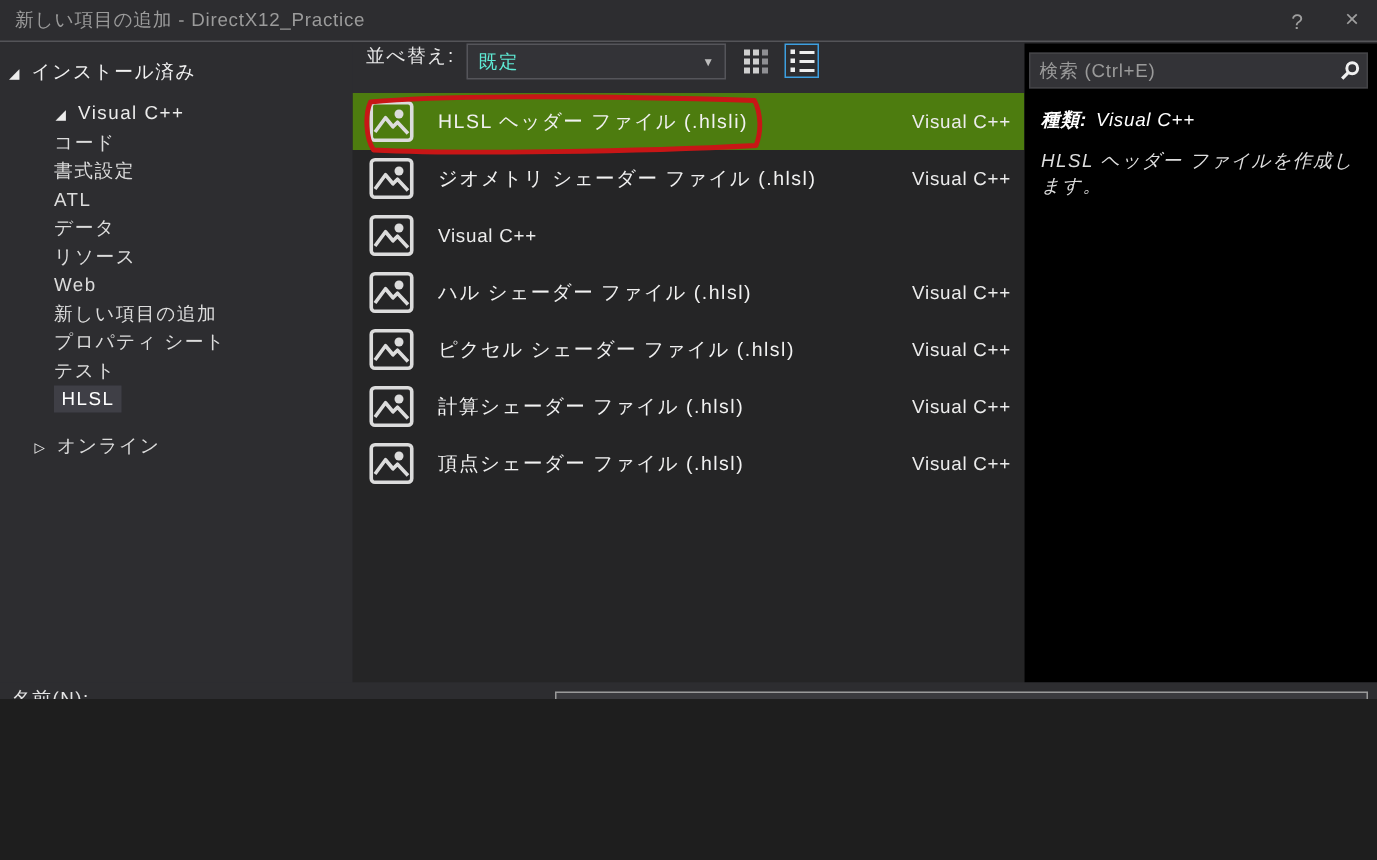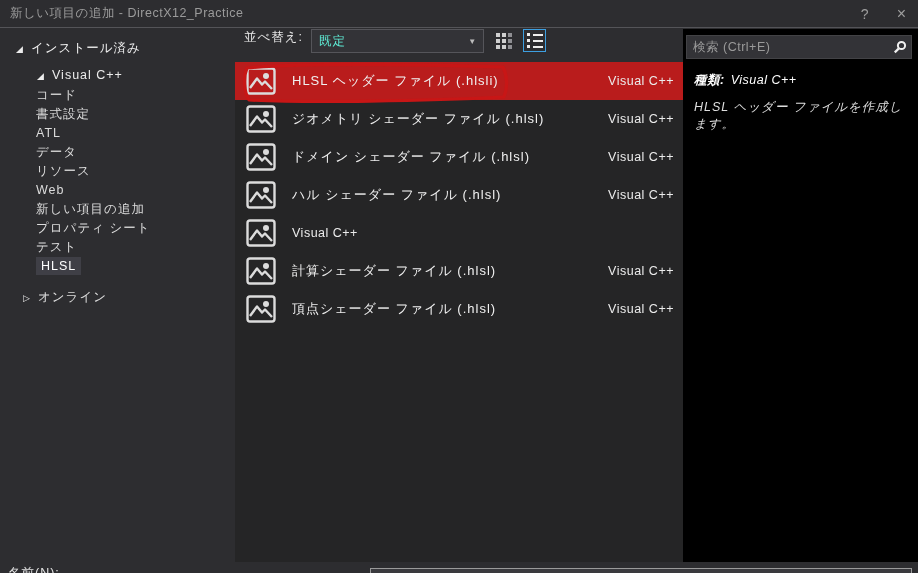--- a/index.html
+++ b/index.html
@@ -1,37 +1,37 @@
 <!DOCTYPE html>
 <html><head>
 <meta charset="utf-8">
 <style>
   html,body{margin:0;padding:0;background:#1e1e1e;}
   *{box-sizing:border-box;font-family:"Liberation Sans",sans-serif;}
-  .window{position:relative;width:918px;height:573px;background:#2d2d30;overflow:hidden;}
+  .window{position:relative;width:918px;height:466px;background:#2d2d30;overflow:hidden;}
 
   
   .titlebar{height:28px;display:flex;align-items:center;justify-content:space-between;
     background:#2d2d30;border-bottom:1px solid #545458;padding:0 8px 0 10px;}
   .title{font-size:12.5px;color:#9b9b9b;letter-spacing:.5px;}
   .tb-buttons{display:flex;align-items:center;gap:28px;padding-right:4px;}
   .tb-btn{color:#9f9f9f;font-size:14px;cursor:default;line-height:1;}
   .tb-btn.close{font-size:16px;}
 
   
   .main{position:absolute;top:29px;left:0;right:0;bottom:11px;display:flex;}
   .sidebar{width:235px;background:#2d2d30;overflow:hidden;}
   .middle{width:448px;display:flex;flex-direction:column;background:#2d2d30;}
   .right{flex:1;background:#000000;display:flex;flex-direction:column;overflow:hidden;}
 
   
   .tree-item{height:19px;line-height:19px;font-size:12.5px;color:#dcdcdc;
     white-space:nowrap;letter-spacing:1px;cursor:default;}
   .tree-item .expander{display:inline-block;width:15px;font-size:9px;color:#ececec;letter-spacing:0;}
-  .ti-header{margin:9px 0 8px;height:20px;line-height:20px;padding-left:16px;color:#f1f1f1;}
+  .ti-header{margin:9px 0 8px;height:20px;line-height:20px;padding-left:6px;color:#f1f1f1;}
   .lvl1{padding-left:37px;margin-bottom:1px;color:#ececec;}
   .lvl2{padding-left:36px;}
   .ti-online{margin-top:12px;padding-left:3px;margin-left:20px;}
   .ti-label.selected{background:#3f3f46;color:#ffffff;padding:2px 5px;}
 
   
   .toolbar{height:33px;display:flex;padding-left:9px;flex:none;}
   .sort-label{font-size:12.5px;color:#e8e8e8;letter-spacing:1px;}
   .combo{width:173px;height:24px;margin-left:8px;background:#333337;border:1px solid #55555a;
     display:flex;align-items:center;justify-content:space-between;padding:0 7px;cursor:default;}
@@ -44,21 +44,21 @@
   .grid-icon i{background:#cfcfcf;}
   .grid-icon i:nth-child(3n){background:#8f8f93;}
   .list-icon{display:flex;flex-direction:column;gap:3px;}
   .list-icon .li-row{display:flex;align-items:center;gap:3px;}
   .list-icon .li-dot{width:3px;height:3px;background:#eeeeee;}
   .list-icon .li-line{width:10px;height:2px;background:#eeeeee;}
 
   
   .list{flex:1;background:#252526;overflow:hidden;}
   .row{height:38px;display:flex;align-items:center;padding:0 9px 0 11px;cursor:default;}
-  .row.selected{background:#b91c1c;}
+  .row.selected{background:#4d7c0f;}
   .row .ficon{width:30px;height:28px;margin-right:16px;flex:none;}
   .row .rlabel{flex:1;font-size:13px;color:#f1f1f1;letter-spacing:1px;white-space:nowrap;overflow:hidden;}
   .row .rtype{font-size:12.5px;color:#ececec;letter-spacing:.5px;}
 
   
   .searchbox{margin:6px 6px 0 3px;height:24px;background:#333337;border:1px solid #434346;
     display:flex;align-items:center;flex:none;}
   .searchbox input{flex:1;min-width:0;background:transparent;border:none;outline:none;
     color:#cccccc;font-size:12.5px;padding:0 6px;letter-spacing:.5px;}
   .searchbox input::placeholder{color:#9a9a9a;}
@@ -163,38 +163,38 @@
               </svg></span>
             <span class="rlabel">ジオメトリ シェーダー ファイル (.hlsl)</span>
             <span class="rtype">Visual C++</span>
           </div>
           <div class="row">
             <span class="ficon"><svg width="30" height="28" viewBox="0 0 30 28">
                 <rect x="1.5" y="1.5" width="27" height="25" rx="2.5" fill="none" stroke="#dcdcdc" stroke-width="2.4"></rect>
                 <circle cx="20" cy="9" r="3" fill="#dcdcdc"></circle>
                 <path d="M4 21 L11 11.5 L16 17.5 L19 14.5 L26 22" fill="none" stroke="#dcdcdc" stroke-width="2.4" stroke-linejoin="round"></path>
               </svg></span>
-            <span class="rlabel">ドメイン シェーダー ファイル (.hlsl)</span>
             <span class="rtype">Visual C++</span>
           </div>
           <div class="row">
             <span class="ficon"><svg width="30" height="28" viewBox="0 0 30 28">
                 <rect x="1.5" y="1.5" width="27" height="25" rx="2.5" fill="none" stroke="#dcdcdc" stroke-width="2.4"></rect>
                 <circle cx="20" cy="9" r="3" fill="#dcdcdc"></circle>
                 <path d="M4 21 L11 11.5 L16 17.5 L19 14.5 L26 22" fill="none" stroke="#dcdcdc" stroke-width="2.4" stroke-linejoin="round"></path>
               </svg></span>
             <span class="rlabel">ハル シェーダー ファイル (.hlsl)</span>
             <span class="rtype">Visual C++</span>
           </div>
           <div class="row">
             <span class="ficon"><svg width="30" height="28" viewBox="0 0 30 28">
                 <rect x="1.5" y="1.5" width="27" height="25" rx="2.5" fill="none" stroke="#dcdcdc" stroke-width="2.4"></rect>
                 <circle cx="20" cy="9" r="3" fill="#dcdcdc"></circle>
                 <path d="M4 21 L11 11.5 L16 17.5 L19 14.5 L26 22" fill="none" stroke="#dcdcdc" stroke-width="2.4" stroke-linejoin="round"></path>
               </svg></span>
+            <span class="rlabel">ピクセル シェーダー ファイル (.hlsl)</span>
             <span class="rtype">Visual C++</span>
           </div>
           <div class="row">
             <span class="ficon"><svg width="30" height="28" viewBox="0 0 30 28">
                 <rect x="1.5" y="1.5" width="27" height="25" rx="2.5" fill="none" stroke="#dcdcdc" stroke-width="2.4"></rect>
                 <circle cx="20" cy="9" r="3" fill="#dcdcdc"></circle>
                 <path d="M4 21 L11 11.5 L16 17.5 L19 14.5 L26 22" fill="none" stroke="#dcdcdc" stroke-width="2.4" stroke-linejoin="round"></path>
               </svg></span>
             <span class="rlabel">計算シェーダー ファイル (.hlsl)</span>
             <span class="rtype">Visual C++</span>

